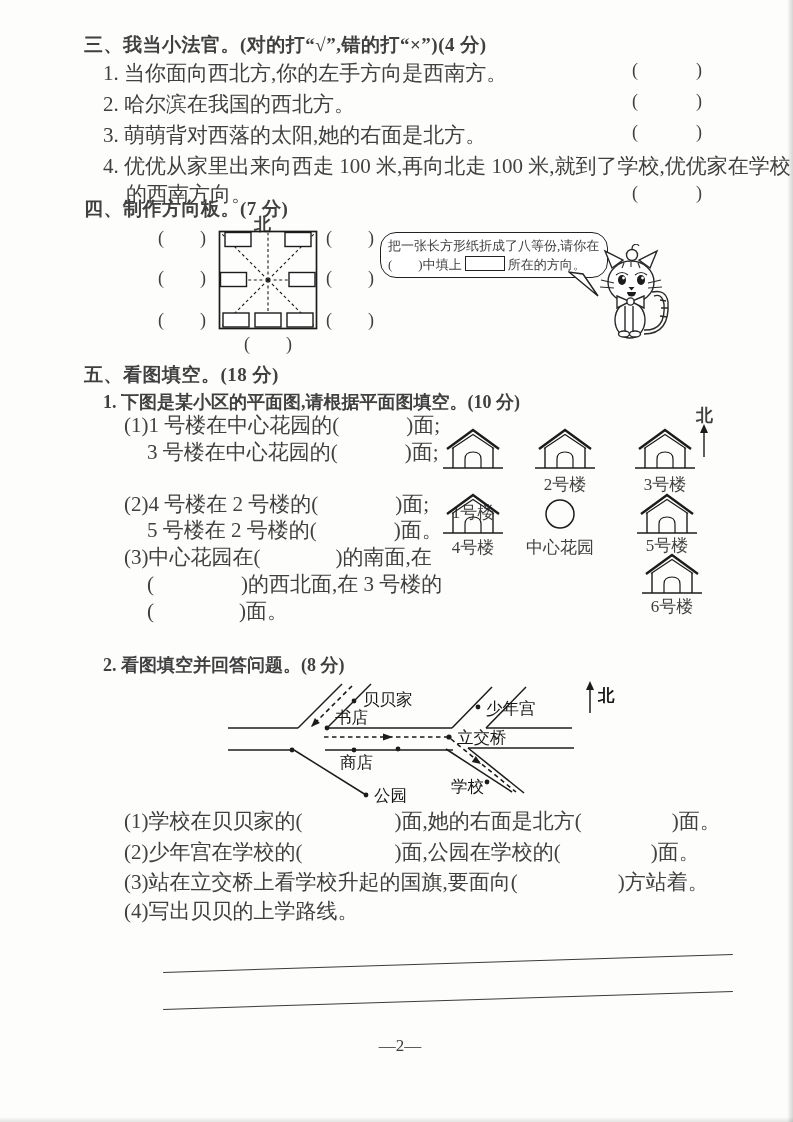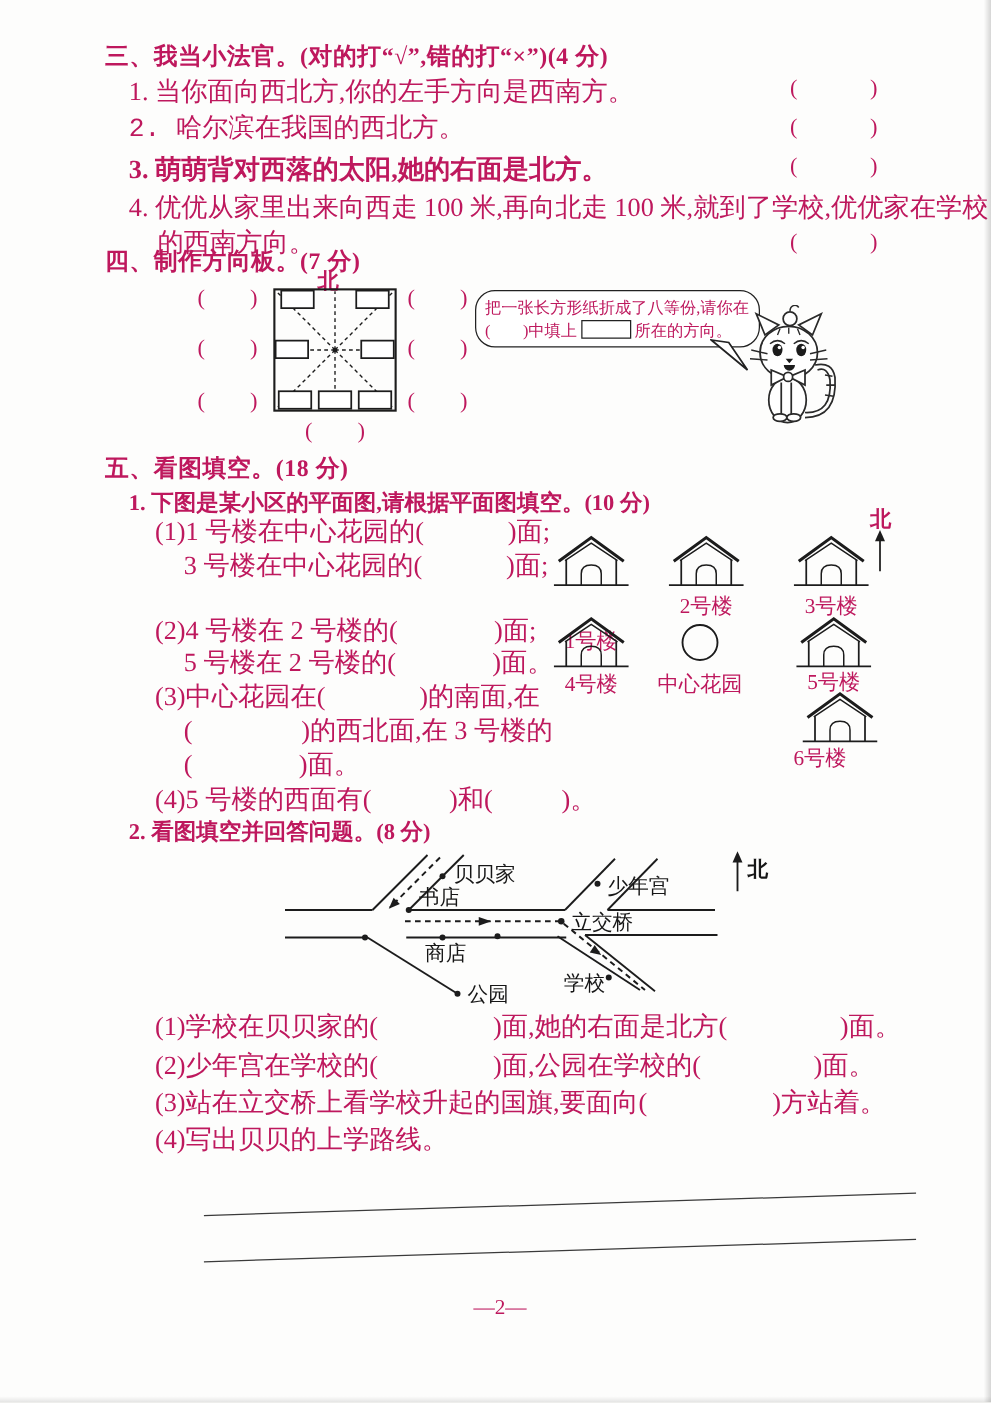--- a/index.html
+++ b/index.html
@@ -1,17 +1,17 @@
 <!DOCTYPE html>
 <html><head>
 <meta charset="utf-8">
 <style>
   html,body{margin:0;padding:0;background:#e8e8e6;}
   .page{position:relative;width:793px;height:1122px;background:#fdfdfc;margin:0 auto;overflow:hidden;
-        font-family:"Liberation Serif","DejaVu Serif",serif;color:#be185d;}
+        font-family:"Liberation Serif","DejaVu Serif",serif;color:#404040;}
   .abs{position:absolute;white-space:nowrap;}
   .t{font-size:21px;line-height:23px;}
   .sec-title{font-size:19px;font-weight:bold;letter-spacing:.5px;}
   .sub-title{font-size:18px;font-weight:bold;}
   .gap{display:inline-block;}
   .parens{font-size:18px;}
   svg{display:block;}
   svg text{font-family:"Liberation Serif","DejaVu Serif",serif;fill:#161616;}
   .small-label{font-size:17px;}
   .bubble{position:absolute;border:1.6px solid #222;border-radius:16px;padding:3px 7px;
@@ -23,22 +23,22 @@
   .pagenum{font-size:17px;}
 </style>
 </head>
 <body>
 
 <div class="page">
 
   <div class="abs sec-title" style="left:84px;top:32px;">三、我当小法官。(对的打“√”,错的打“×”)(4 分)</div>
 
   <div class="abs t" style="left:103px;top:62px;">1. 当你面向西北方,你的左手方向是西南方。</div>
-  <div class="abs t" style="left:103px;top:93px;font-family:Liberation Mono, monospace;">2. 哈尔滨在我国的西北方。</div>
-  <div class="abs t" style="left:103px;top:124px;font-weight:bold;">3. 萌萌背对西落的太阳,她的右面是北方。</div>
+  <div class="abs t" style="left:103px;top:93px;">2. 哈尔滨在我国的西北方。</div>
+  <div class="abs t" style="left:103px;top:124px;">3. 萌萌背对西落的太阳,她的右面是北方。</div>
   <div class="abs t" style="left:103px;top:155px;">4. 优优从家里出来向西走 100 米,再向北走 100 米,就到了学校,优优家在学校</div>
   <div class="abs t" style="left:126px;top:183px;">的西南方向。</div>
 
   <div class="abs parens" style="left:632px;top:60px;"><span>(</span><span class="gap" style="width:58px;"></span><span>)</span></div>
   <div class="abs parens" style="left:632px;top:91px;"><span>(</span><span class="gap" style="width:58px;"></span><span>)</span></div>
   <div class="abs parens" style="left:632px;top:122px;"><span>(</span><span class="gap" style="width:58px;"></span><span>)</span></div>
   <div class="abs parens" style="left:632px;top:183px;"><span>(</span><span class="gap" style="width:58px;"></span><span>)</span></div>
 
   <div class="abs sec-title" style="left:84px;top:196px;">四、制作方向板。(7 分)</div>
 
@@ -130,21 +130,20 @@
   <div class="abs sec-title" style="left:84px;top:362px;">五、看图填空。(18 分)</div>
   <div class="abs sub-title" style="left:103px;top:390px;">1. 下图是某小区的平面图,请根据平面图填空。(10 分)</div>
 
   <div class="abs t" style="left:124px;top:414px;"><span>(1)1 号楼在中心花园的(</span><span class="gap" style="width:67px;"></span><span>)面;</span></div>
   <div class="abs t" style="left:147px;top:441px;"><span>3 号楼在中心花园的(</span><span class="gap" style="width:67px;"></span><span>)面;</span></div>
   <div class="abs t" style="left:124px;top:493px;"><span>(2)4 号楼在 2 号楼的(</span><span class="gap" style="width:77px;"></span><span>)面;</span></div>
   <div class="abs t" style="left:147px;top:519px;"><span>5 号楼在 2 号楼的(</span><span class="gap" style="width:77px;"></span><span>)面。</span></div>
   <div class="abs t" style="left:124px;top:546px;text-align:center;"><span>(3)中心花园在(</span><span class="gap" style="width:75px;"></span><span>)的南面,在</span></div>
   <div class="abs t" style="left:147px;top:573px;"><span>(</span><span class="gap" style="width:87px;"></span><span>)的西北面,在 3 号楼的</span></div>
   <div class="abs t" style="left:147px;top:600px;"><span>(</span><span class="gap" style="width:85px;"></span><span>)面。</span></div>
-  <div class="abs t" style="left:124px;top:628px;"><span>(4)5 号楼的西面有(</span><span class="gap" style="width:62px;"></span><span>)和(</span><span class="gap" style="width:55px;"></span><span>)。</span></div>
 
   <div class="abs" style="left:440px;top:402px;width:310px;height:215px;">
     <svg width="0" height="0" style="position:absolute;">
       <defs>
         <g id="house" stroke="#1c1c1c" fill="none" stroke-width="1.4">
           <path d="M0,40 H60"></path>
           <path d="M10,20 V40 M50,20 V40"></path>
           <path d="M4,21 L30,2 L56,21" stroke-width="2.4"></path>
           <path d="M9,20.5 L30,6.5 L51,20.5" stroke-width="1.2"></path>
           <path d="M22,40 V31 Q22,24 30,24 Q38,24 38,31 V40" stroke-width="1.2"></path>
@@ -180,21 +179,21 @@
     <svg class="abs" style="left:197px;top:91px;" width="60" height="42">
         <use href="#house"></use>
       </svg>
     <div class="abs small-label" style="left:3px;top:134px;width:60px;text-align:center;">4号楼</div>
     <div class="abs small-label" style="left:86px;top:134px;width:68px;">中心花园</div>
     <div class="abs small-label" style="left:197px;top:132px;width:60px;text-align:center;">5号楼</div>
 
     <svg class="abs" style="left:202px;top:151px;" width="60" height="42">
         <use href="#house"></use>
       </svg>
-    <div class="abs small-label" style="left:186px;top:193px;width:60px;text-align:center;">6号楼</div>
+    <div class="abs small-label" style="left:202px;top:193px;width:60px;text-align:center;">6号楼</div>
   </div>
 
   <div class="abs sub-title" style="left:103px;top:653px;">2. 看图填空并回答问题。(8 分)</div>
 
   <svg class="abs" style="left:228px;top:676px;" width="400" height="132" viewBox="0 0 400 132">
     <g stroke="#1c1c1c" stroke-width="1.5" fill="none">
 
       <path d="M0,52 H70"></path>
         <path d="M99,52 H224"></path>
         <path d="M258,52 H344"></path>

